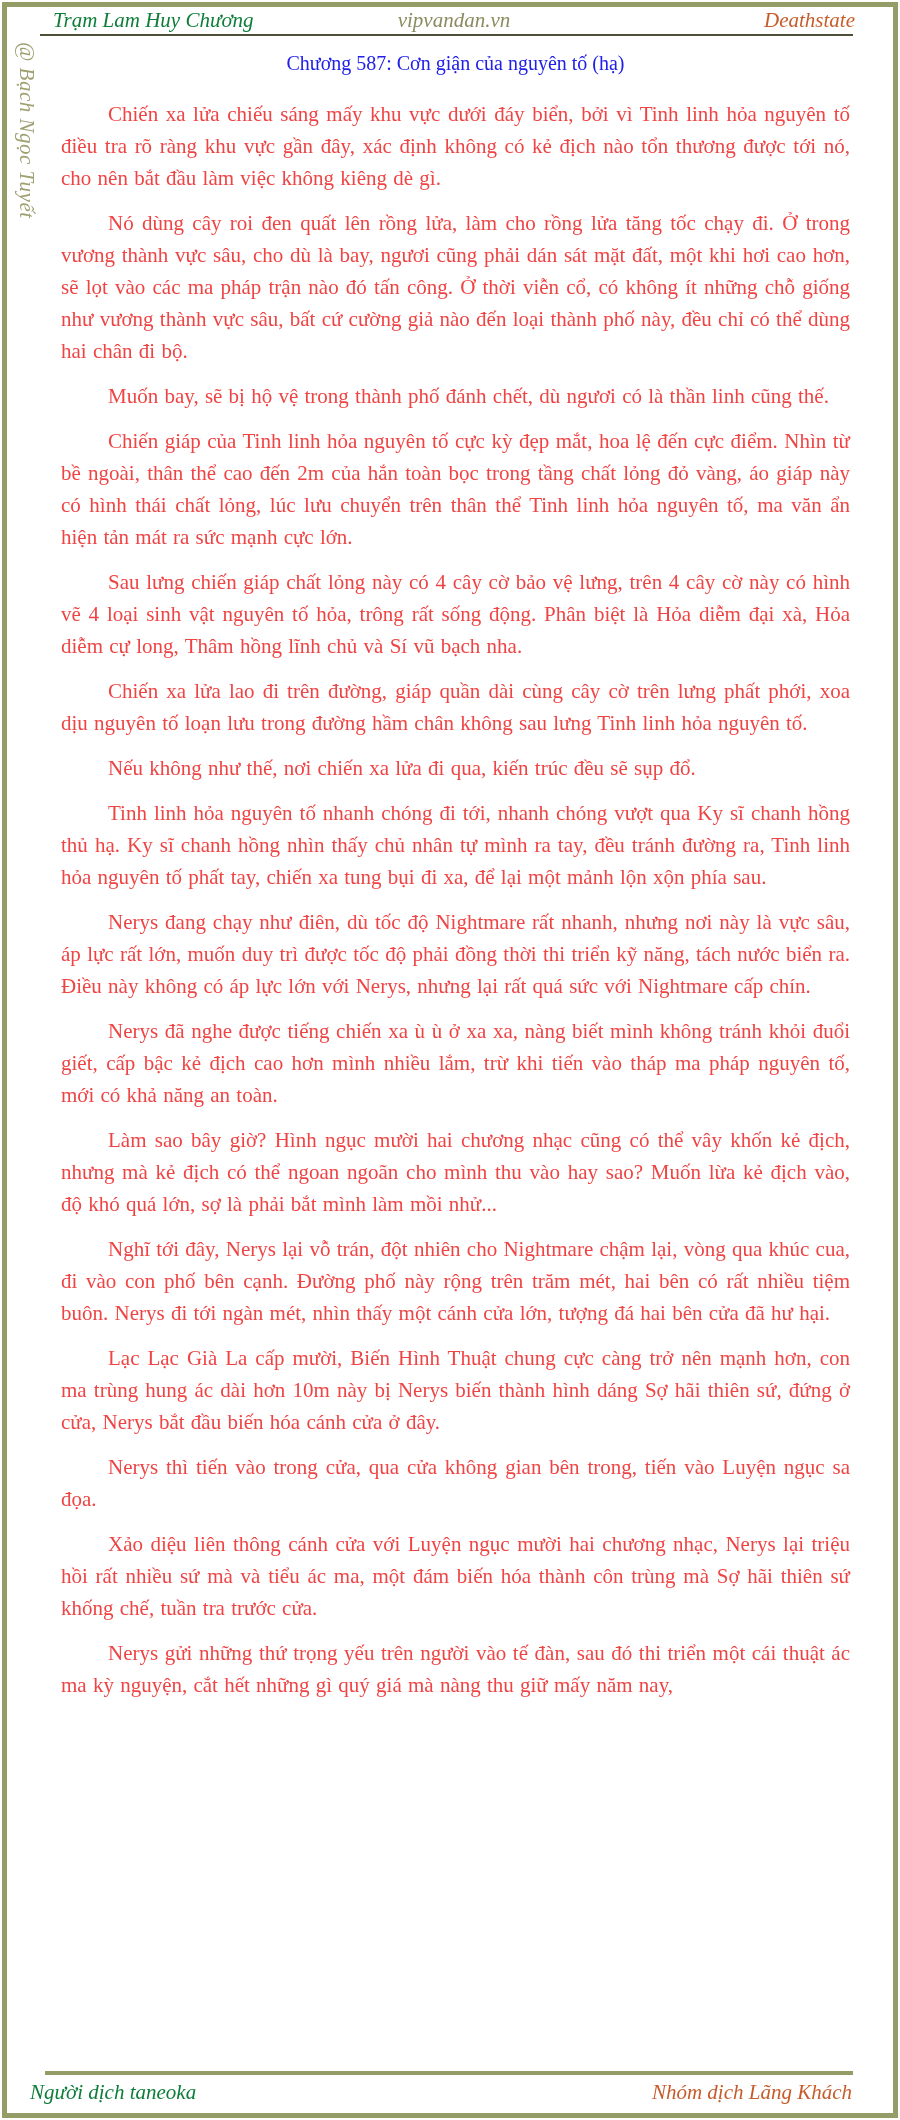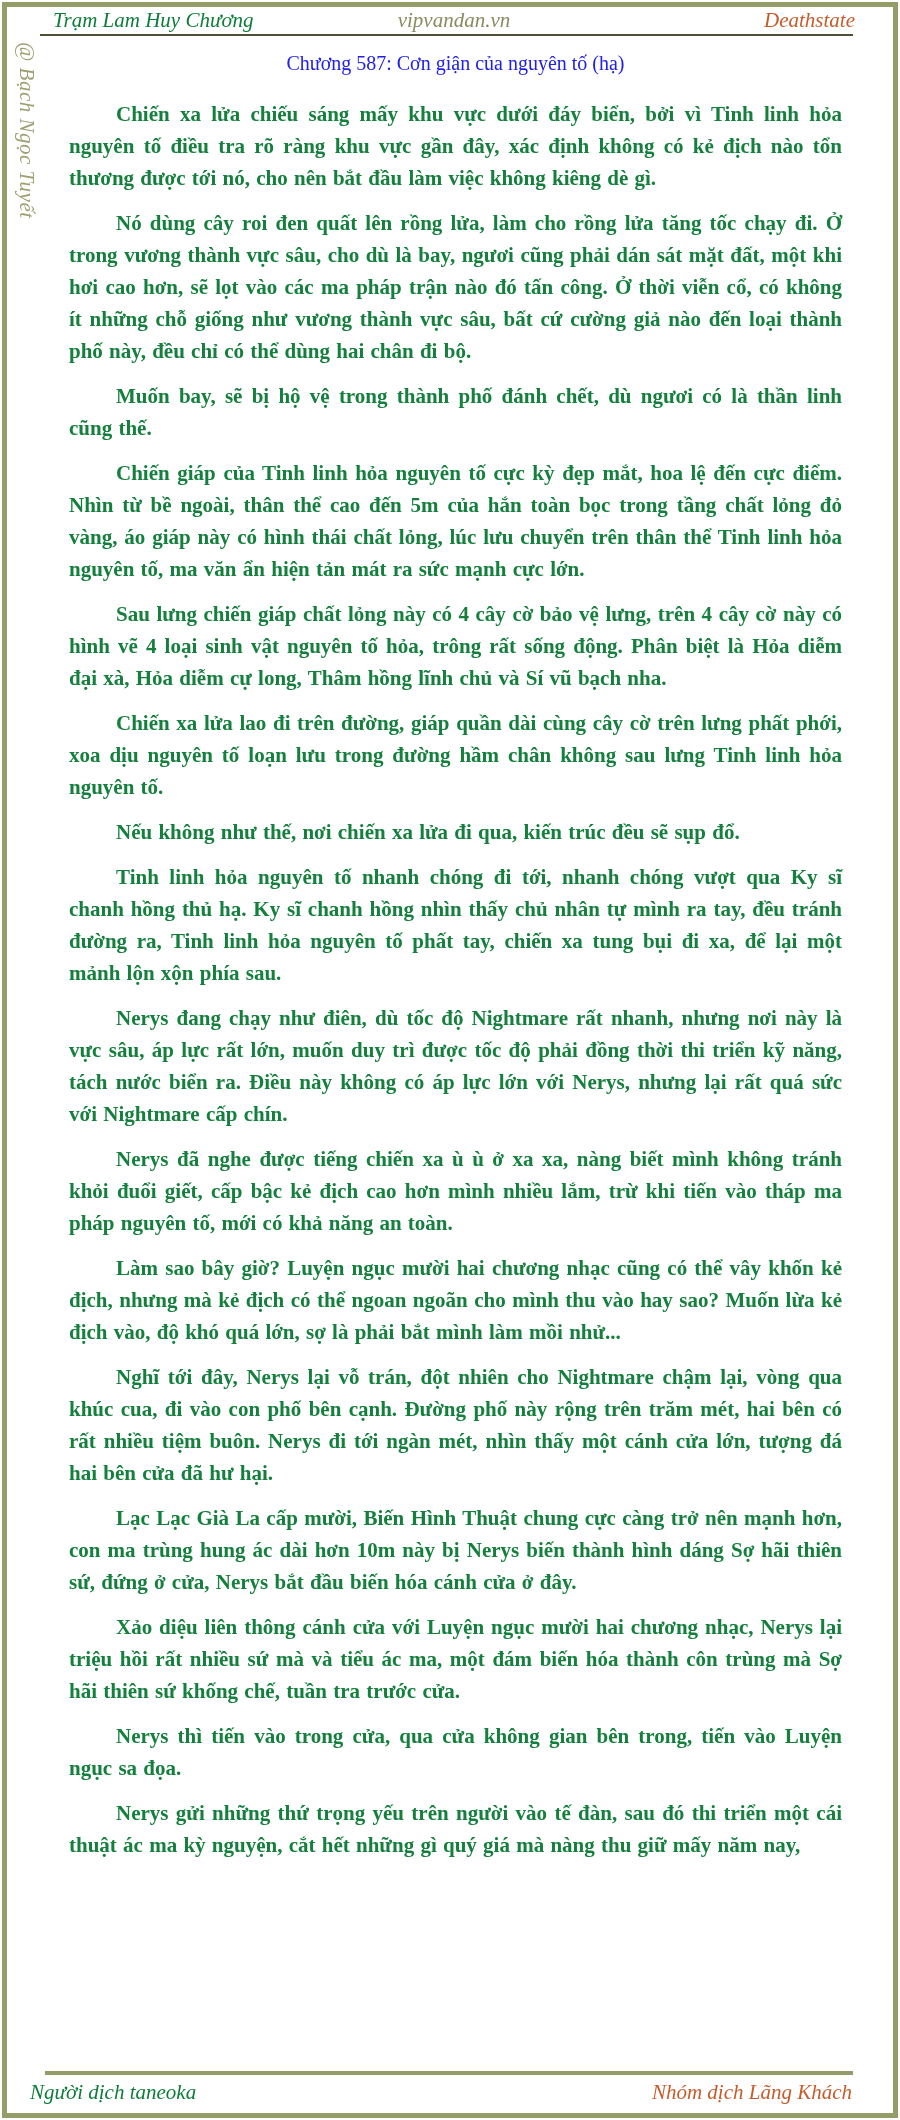--- a/index.html
+++ b/index.html
@@ -33,25 +33,24 @@
   .content{
     position:absolute;left:53px;right:42px;top:0;height:2062px;
     overflow:hidden;
   }
   .title{
     margin:48px 0 20px 0;
     text-align:center;font-weight:normal;
     font-size:20px;line-height:30px;color:#2020e8;
   }
   .content p{
-    margin:13px 16px;
-    font-size:21px;line-height:32px;color:#15803d;
+    margin:13px 8px;
+    font-size:21px;line-height:32px;color:#ef4444;
     text-align:justify;text-indent:47px;
     word-spacing:1px;
-    font-weight:bold;
   }
   .footer-rule{
     position:absolute;left:45px;width:808px;top:2071px;height:4px;
     background:#949c68;
   }
   .footer{
     position:absolute;left:30px;right:48px;top:2079px;
     display:flex;justify-content:space-between;align-items:baseline;
     font-style:italic;font-size:21px;line-height:27px;text-align:center;
   }
@@ -72,32 +71,32 @@
   </div>
   <div class="header-rule"></div>
 
   <div class="watermark">@ Bạch Ngọc Tuyết</div>
 
   <div class="content">
     <h1 class="title">Chương 587: Cơn giận của nguyên tố (hạ)</h1>
     <p>Chiến xa lửa chiếu sáng mấy khu vực dưới đáy biển, bởi vì Tinh linh hỏa nguyên tố điều tra rõ ràng khu vực gần đây, xác định không có kẻ địch nào tổn thương được tới nó, cho nên bắt đầu làm việc không kiêng dè gì.</p>
     <p>Nó dùng cây roi đen quất lên rồng lửa, làm cho rồng lửa tăng tốc chạy đi. Ở trong vương thành vực sâu, cho dù là bay, ngươi cũng phải dán sát mặt đất, một khi hơi cao hơn, sẽ lọt vào các ma pháp trận nào đó tấn công. Ở thời viễn cổ, có không ít những chỗ giống như vương thành vực sâu, bất cứ cường giả nào đến loại thành phố này, đều chỉ có thể dùng hai chân đi bộ.</p>
     <p>Muốn bay, sẽ bị hộ vệ trong thành phố đánh chết, dù ngươi có là thần linh cũng thế.</p>
-    <p>Chiến giáp của Tinh linh hỏa nguyên tố cực kỳ đẹp mắt, hoa lệ đến cực điểm. Nhìn từ bề ngoài, thân thể cao đến 5m của hắn toàn bọc trong tầng chất lỏng đỏ vàng, áo giáp này có hình thái chất lỏng, lúc lưu chuyển trên thân thể Tinh linh hỏa nguyên tố, ma văn ẩn hiện tản mát ra sức mạnh cực lớn.</p>
+    <p>Chiến giáp của Tinh linh hỏa nguyên tố cực kỳ đẹp mắt, hoa lệ đến cực điểm. Nhìn từ bề ngoài, thân thể cao đến 2m của hắn toàn bọc trong tầng chất lỏng đỏ vàng, áo giáp này có hình thái chất lỏng, lúc lưu chuyển trên thân thể Tinh linh hỏa nguyên tố, ma văn ẩn hiện tản mát ra sức mạnh cực lớn.</p>
     <p>Sau lưng chiến giáp chất lỏng này có 4 cây cờ bảo vệ lưng, trên 4 cây cờ này có hình vẽ 4 loại sinh vật nguyên tố hỏa, trông rất sống động. Phân biệt là Hỏa diễm đại xà, Hỏa diễm cự long, Thâm hồng lĩnh chủ và Sí vũ bạch nha.</p>
     <p>Chiến xa lửa lao đi trên đường, giáp quần dài cùng cây cờ trên lưng phất phới, xoa dịu nguyên tố loạn lưu trong đường hầm chân không sau lưng Tinh linh hỏa nguyên tố.</p>
     <p>Nếu không như thế, nơi chiến xa lửa đi qua, kiến trúc đều sẽ sụp đổ.</p>
     <p>Tinh linh hỏa nguyên tố nhanh chóng đi tới, nhanh chóng vượt qua Ky sĩ chanh hồng thủ hạ. Ky sĩ chanh hồng nhìn thấy chủ nhân tự mình ra tay, đều tránh đường ra, Tinh linh hỏa nguyên tố phất tay, chiến xa tung bụi đi xa, để lại một mảnh lộn xộn phía sau.</p>
     <p>Nerys đang chạy như điên, dù tốc độ Nightmare rất nhanh, nhưng nơi này là vực sâu, áp lực rất lớn, muốn duy trì được tốc độ phải đồng thời thi triển kỹ năng, tách nước biển ra. Điều này không có áp lực lớn với Nerys, nhưng lại rất quá sức với Nightmare cấp chín.</p>
     <p>Nerys đã nghe được tiếng chiến xa ù ù ở xa xa, nàng biết mình không tránh khỏi đuổi giết, cấp bậc kẻ địch cao hơn mình nhiều lắm, trừ khi tiến vào tháp ma pháp nguyên tố, mới có khả năng an toàn.</p>
-    <p>Làm sao bây giờ? Luyện ngục mười hai chương nhạc cũng có thể vây khốn kẻ địch, nhưng mà kẻ địch có thể ngoan ngoãn cho mình thu vào hay sao? Muốn lừa kẻ địch vào, độ khó quá lớn, sợ là phải bắt mình làm mồi nhử...</p>
+    <p>Làm sao bây giờ? Hình ngục mười hai chương nhạc cũng có thể vây khốn kẻ địch, nhưng mà kẻ địch có thể ngoan ngoãn cho mình thu vào hay sao? Muốn lừa kẻ địch vào, độ khó quá lớn, sợ là phải bắt mình làm mồi nhử...</p>
     <p>Nghĩ tới đây, Nerys lại vỗ trán, đột nhiên cho Nightmare chậm lại, vòng qua khúc cua, đi vào con phố bên cạnh. Đường phố này rộng trên trăm mét, hai bên có rất nhiều tiệm buôn. Nerys đi tới ngàn mét, nhìn thấy một cánh cửa lớn, tượng đá hai bên cửa đã hư hại.</p>
     <p>Lạc Lạc Già La cấp mười, Biến Hình Thuật chung cực càng trở nên mạnh hơn, con ma trùng hung ác dài hơn 10m này bị Nerys biến thành hình dáng Sợ hãi thiên sứ, đứng ở cửa, Nerys bắt đầu biến hóa cánh cửa ở đây.</p>
+    <p>Nerys thì tiến vào trong cửa, qua cửa không gian bên trong, tiến vào Luyện ngục sa đọa.</p>
     <p>Xảo diệu liên thông cánh cửa với Luyện ngục mười hai chương nhạc, Nerys lại triệu hồi rất nhiều sứ mà và tiểu ác ma, một đám biến hóa thành côn trùng mà Sợ hãi thiên sứ khống chế, tuần tra trước cửa.</p>
-    <p>Nerys thì tiến vào trong cửa, qua cửa không gian bên trong, tiến vào Luyện ngục sa đọa.</p>
     <p>Nerys gửi những thứ trọng yếu trên người vào tế đàn, sau đó thi triển một cái thuật ác ma kỳ nguyện, cắt hết những gì quý giá mà nàng thu giữ mấy năm nay,</p>
   </div>
 
   <div class="footer-rule"></div>
   <div class="footer">
     <span class="f-left">Người dịch taneoka</span>
     <span class="f-right">Nhóm dịch Lãng Khách</span>
   </div>
 
 </div>

